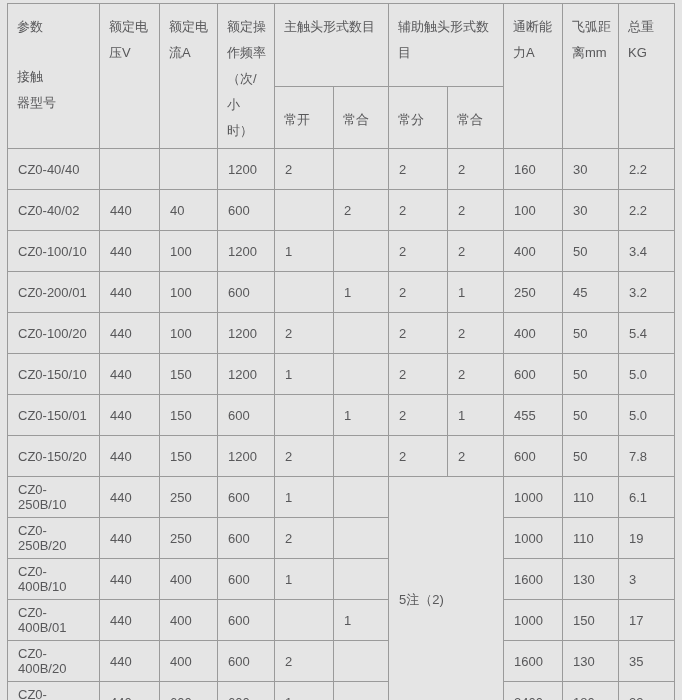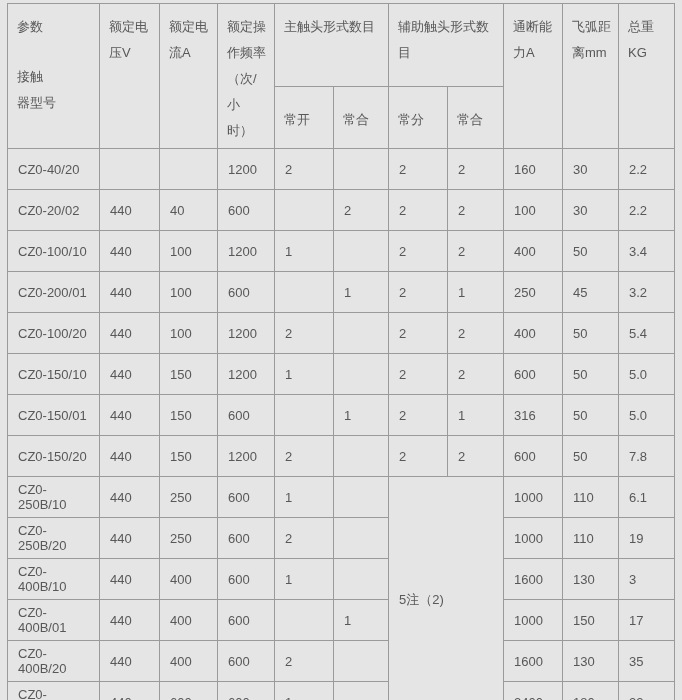--- a/index.html
+++ b/index.html
@@ -127,34 +127,34 @@
       </tr>
       <tr class="h2">
         <th>常开</th>
         <th>常合</th>
         <th>常分</th>
         <th>常合</th>
       </tr>
     </thead>
     <tbody>
       <tr class="datarow">
-        <td>CZ0-40/20</td>
+        <td>CZ0-40/40</td>
         <td></td>
         <td></td>
         <td>1200</td>
         <td>2</td>
         <td></td>
         <td>2</td>
         <td>2</td>
         <td>160</td>
         <td>30</td>
         <td>2.2</td>
       </tr>
       <tr class="datarow">
-        <td>CZ0-20/02</td>
+        <td>CZ0-40/02</td>
         <td>440</td>
         <td>40</td>
         <td>600</td>
         <td></td>
         <td>2</td>
         <td>2</td>
         <td>2</td>
         <td>100</td>
         <td>30</td>
         <td>2.2</td>
@@ -213,21 +213,21 @@
       </tr>
       <tr class="datarow">
         <td>CZ0-150/01</td>
         <td>440</td>
         <td>150</td>
         <td>600</td>
         <td></td>
         <td>1</td>
         <td>2</td>
         <td>1</td>
-        <td>316</td>
+        <td>455</td>
         <td>50</td>
         <td>5.0</td>
       </tr>
       <tr class="datarow">
         <td>CZ0-150/20</td>
         <td>440</td>
         <td>150</td>
         <td>1200</td>
         <td>2</td>
         <td></td>

